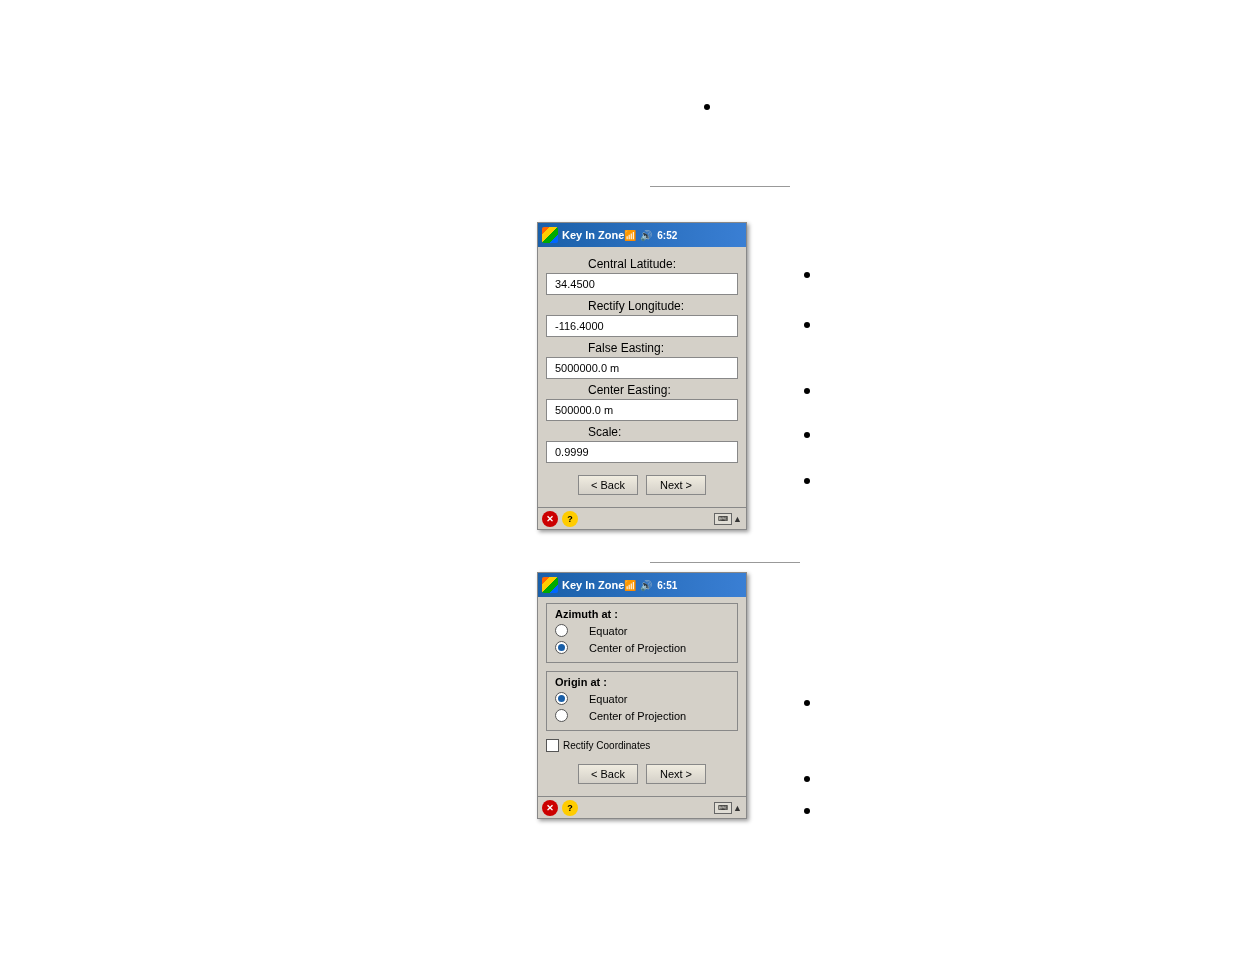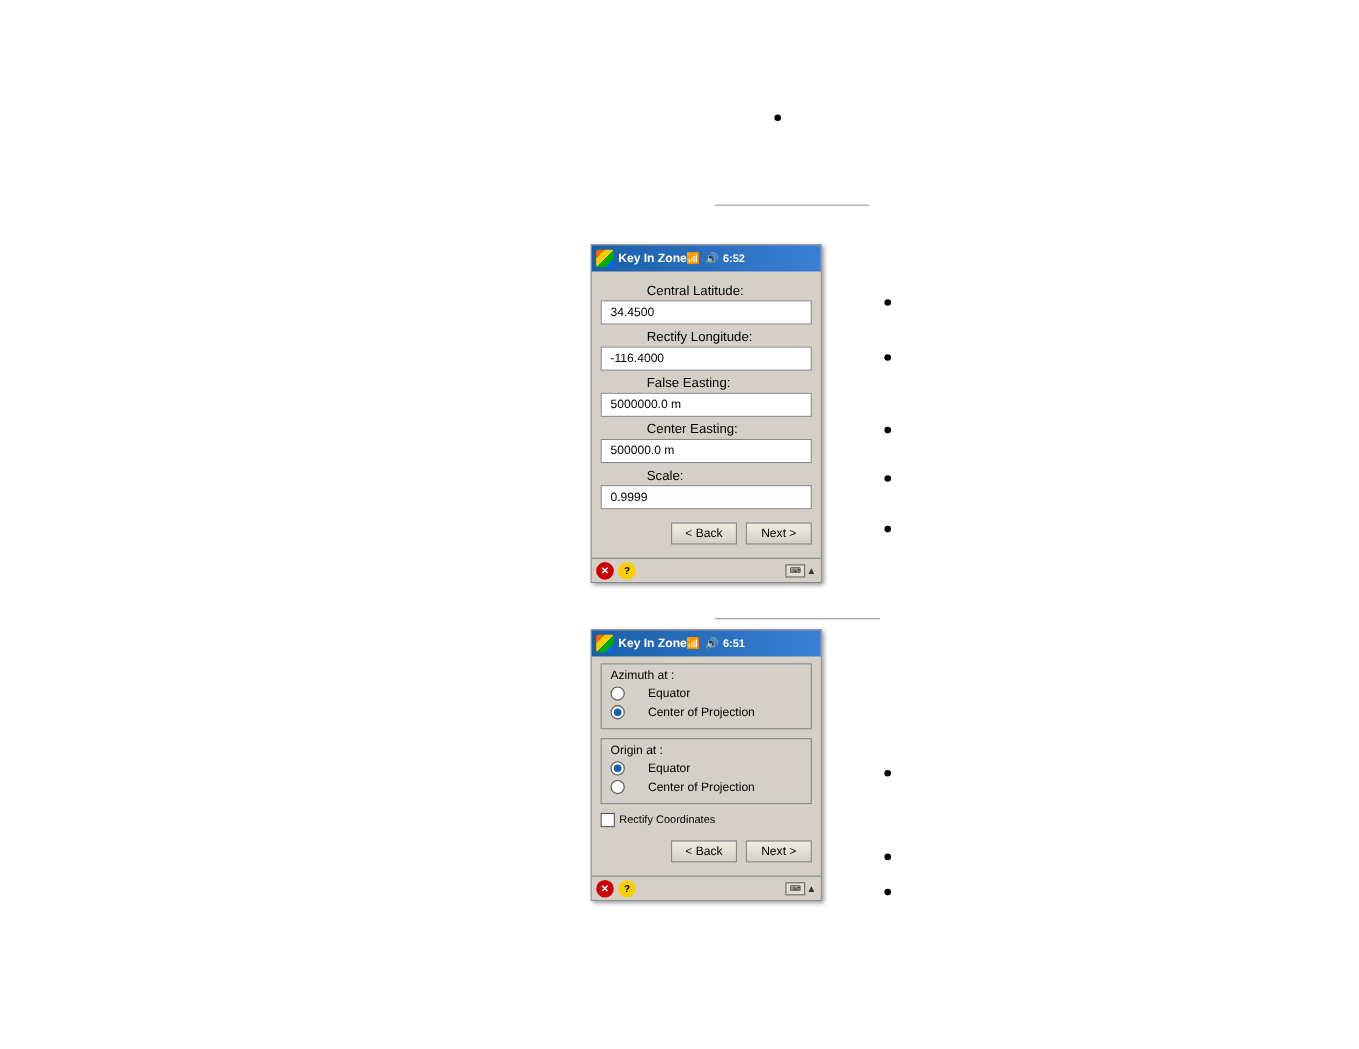--- a/index.html
+++ b/index.html
@@ -89,21 +89,21 @@
       border: 1px solid #888;
       background: white;
       padding: 2px 8px;
       font-size: 11px;
       font-family: 'Tahoma', 'Arial', sans-serif;
       display: block;
     }
 
     .button-row {
       display: flex;
-      justify-content: flex-end;
+      justify-content: center;
       gap: 8px;
       margin-top: 12px;
       margin-bottom: 6px;
     }
 
     .dialog-btn {
       background: linear-gradient(to bottom, #f0ece0, #d4d0c8);
       border: 1px solid #888;
       padding: 3px 12px;
       font-size: 11px;
@@ -179,21 +179,21 @@
       border: 1px solid #888;
       padding: 4px 8px 8px 8px;
       margin-bottom: 8px;
       background: #d4d0c8;
       position: relative;
     }
 
     .group-legend {
       font-size: 11px;
       color: #000;
-      font-weight: normal;
+      font-weight: bold;
       margin-bottom: 4px;
     }
 
     .radio-option {
       display: flex;
       align-items: center;
       gap: 21px;
       margin-top: 4px;
       font-size: 11px;
     }

